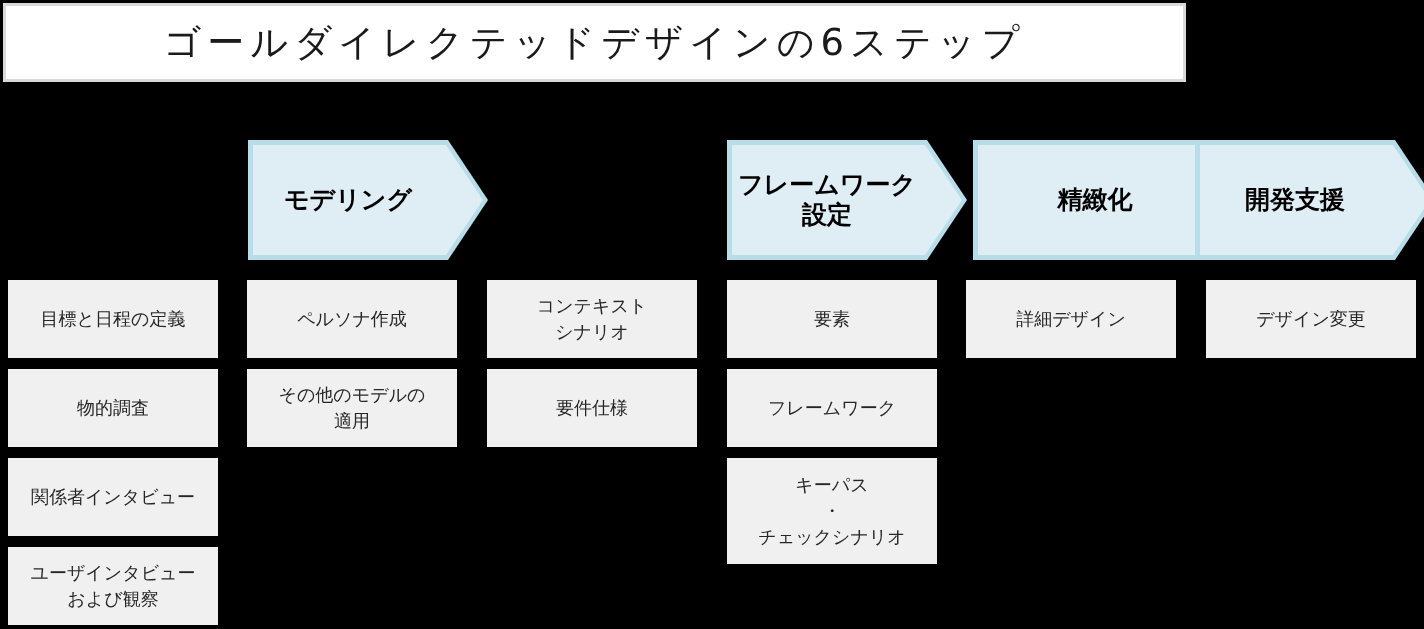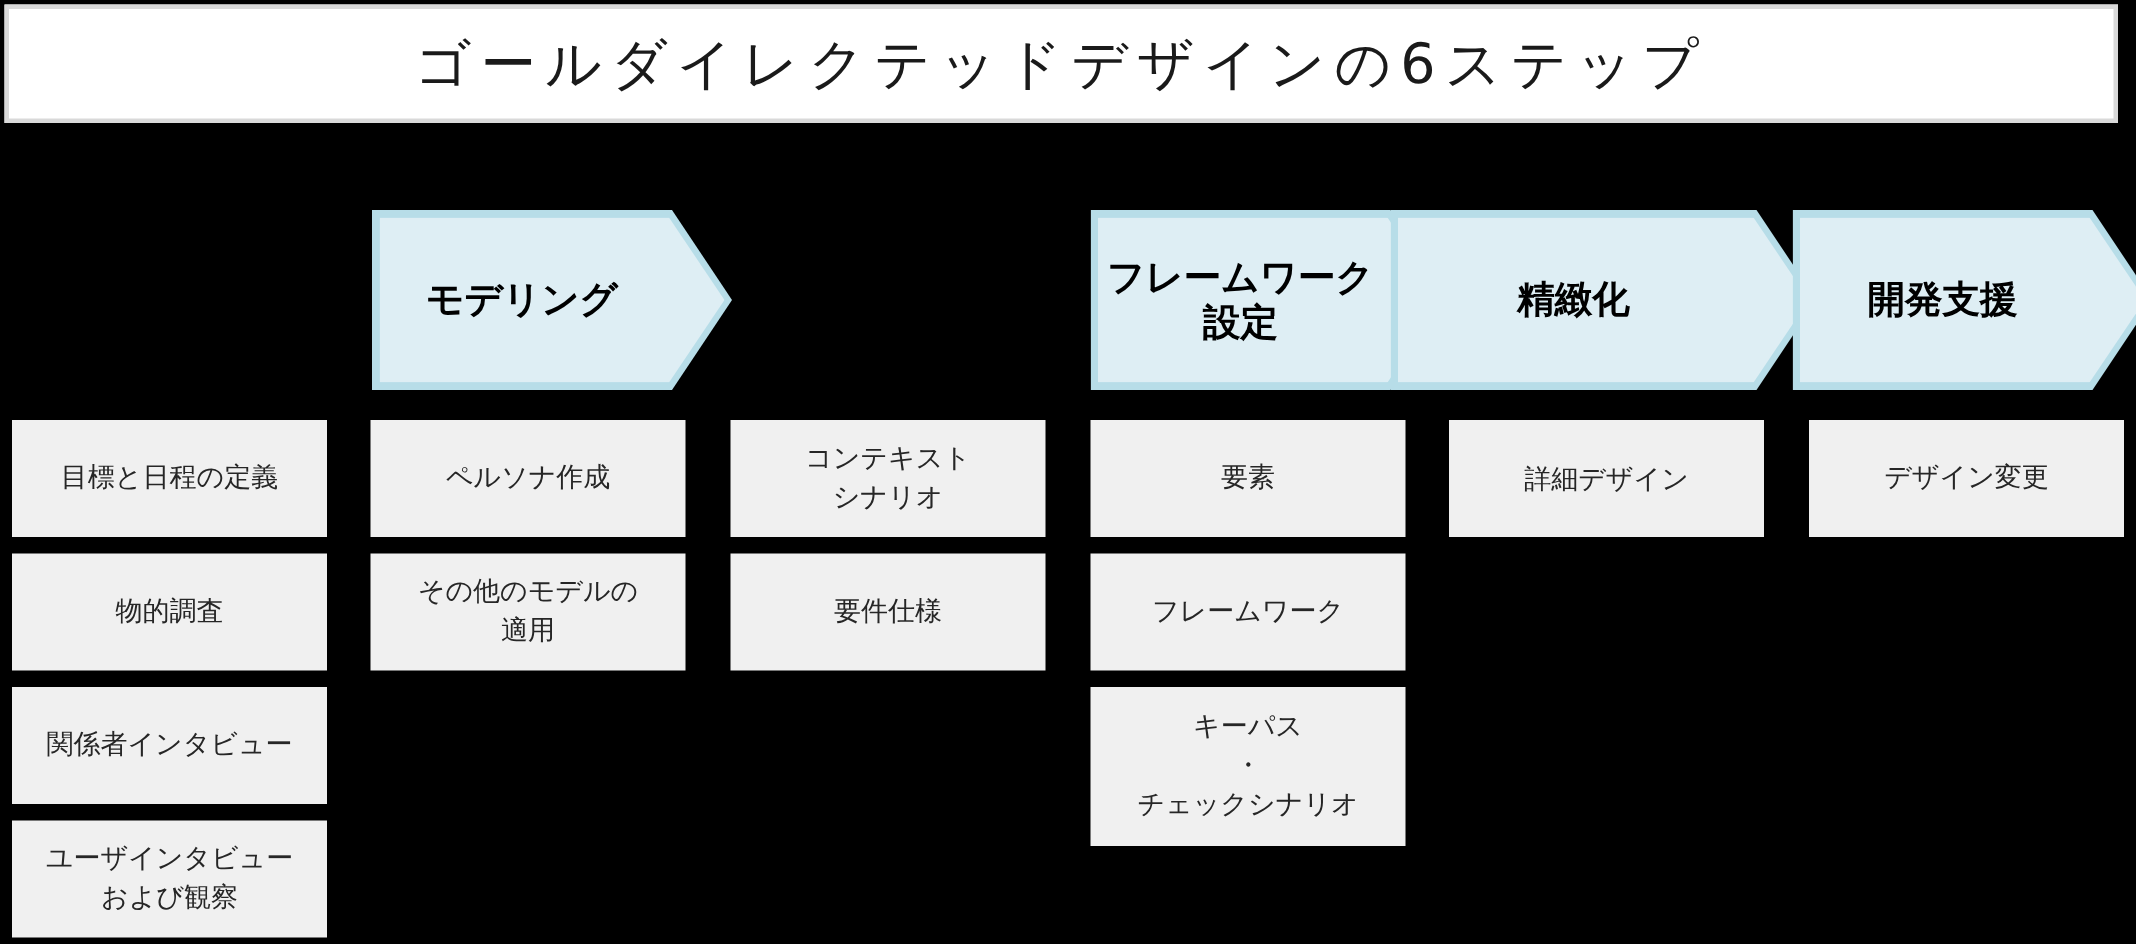--- a/index.html
+++ b/index.html
@@ -19,21 +19,21 @@
     width: 1424px;
     height: 629px;
     background: #000000;
   }
 
   
   .title-bar {
     position: absolute;
     left: 3px;
     top: 3px;
-    width: 1409px;
+    width: 1183px;
     height: 79px;
     background: #ffffff;
     border: 3px solid #d9d9d9;
     box-sizing: border-box;
     display: flex;
     align-items: center;
     justify-content: center;
   }
   .title-text {
     font-size: 37px;
@@ -126,21 +126,21 @@
       <div class="chevron-label">モデリング</div>
     </div>
 
 
     <div class="chevron" style="left:727px; width:240px;">
       <div class="chevron-inner"></div>
       <div class="chevron-label">フレームワーク
 設定</div>
     </div>
 
-    <div class="chevron" style="left:927px; width:284px;">
+    <div class="chevron" style="left:973px; width:284px;">
       <div class="chevron-inner"></div>
       <div class="chevron-label">精緻化</div>
     </div>
 
     <div class="chevron" style="left:1195px; width:240px;">
       <div class="chevron-inner"></div>
       <div class="chevron-label">開発支援</div>
     </div>
 
   </div>

